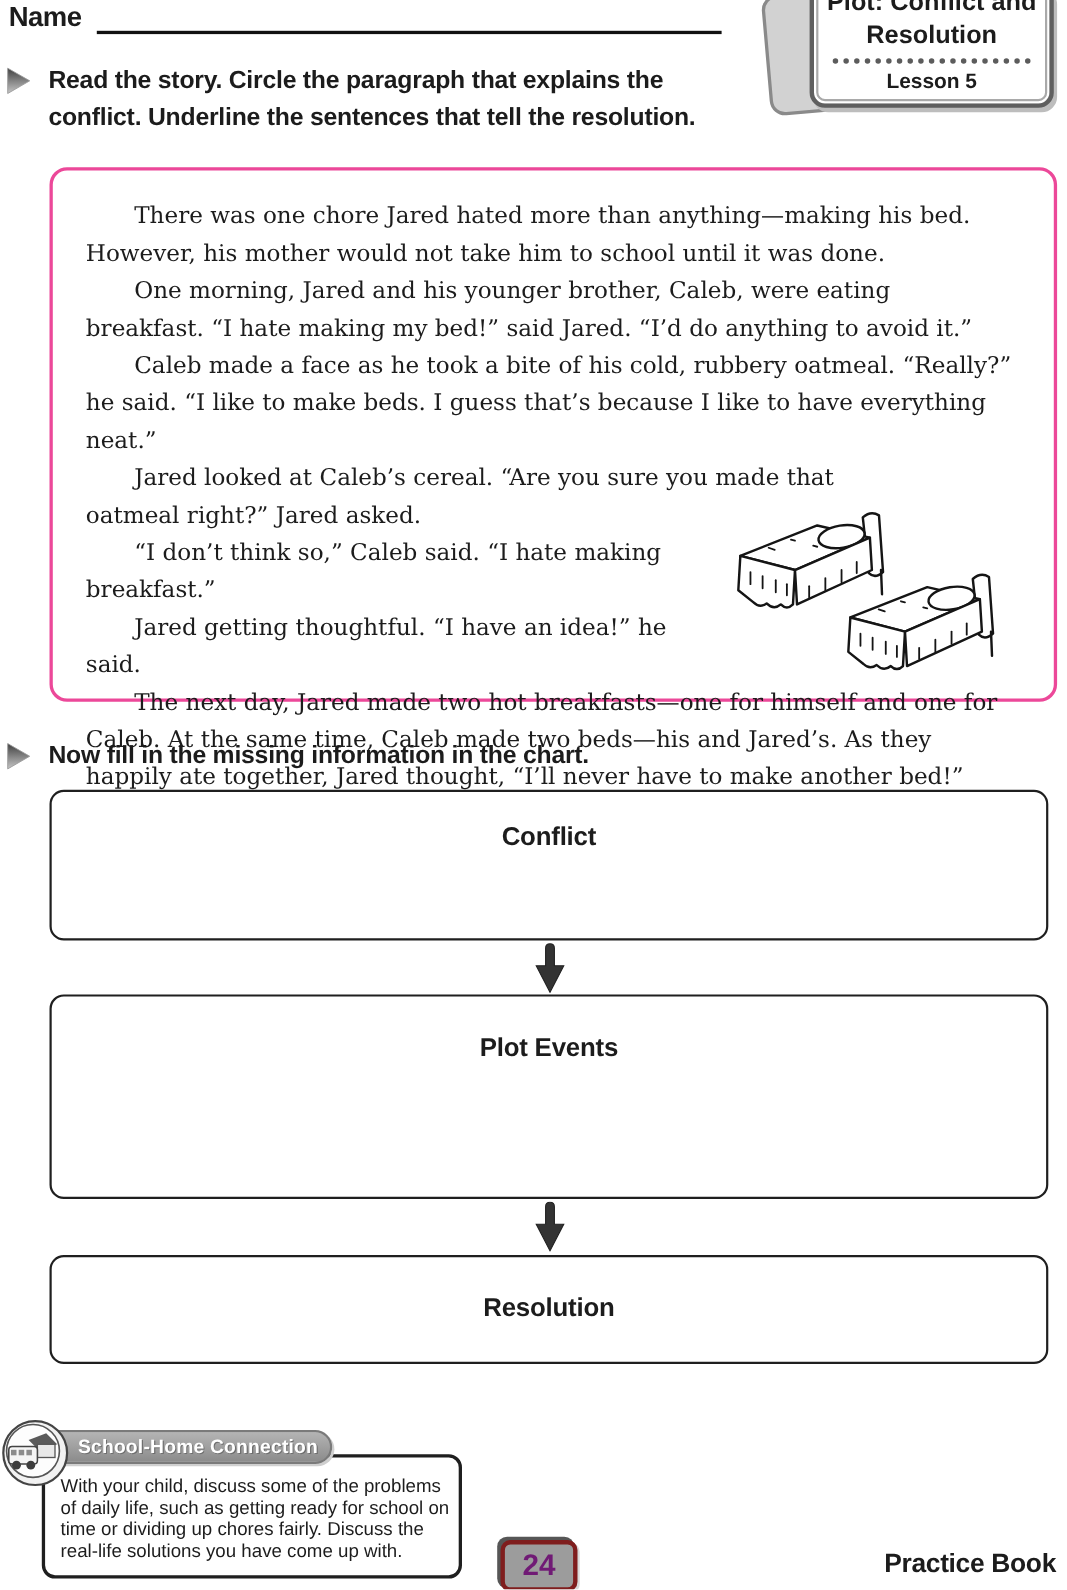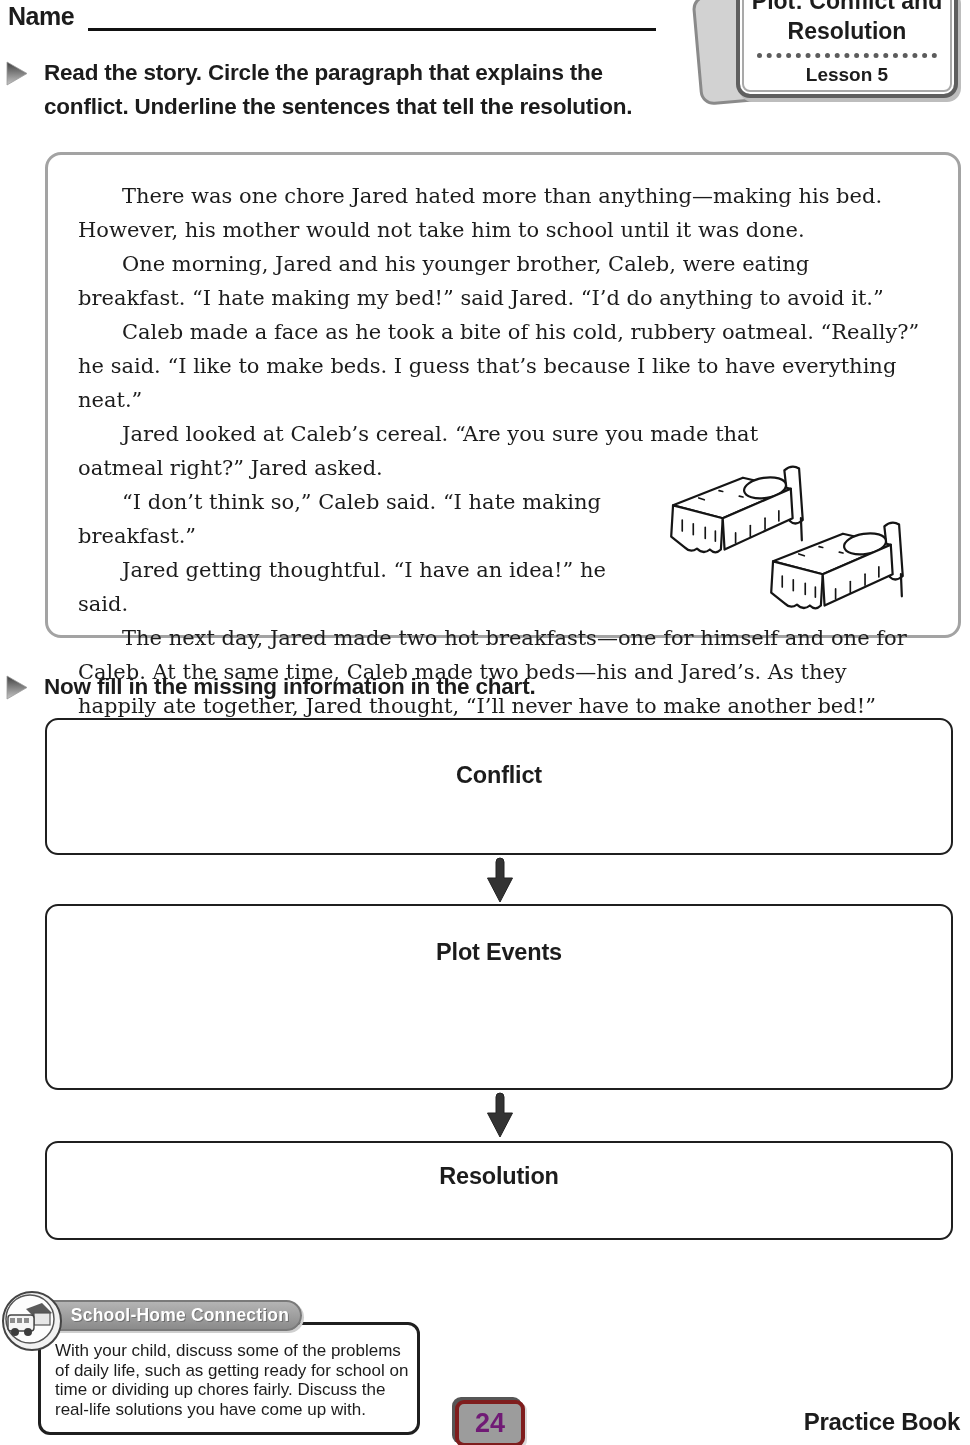--- a/index.html
+++ b/index.html
@@ -29,38 +29,38 @@
   .badge-lesson{font-size:19px;font-weight:bold;}
   
   .instruction{position:absolute;display:flex;align-items:flex-start;}
   .instruction .tri{flex:0 0 auto;margin-top:5px;margin-right:16px;}
   .instruction .txt{font-size:22.5px;font-weight:bold;line-height:1.52;letter-spacing:-0.2px;}
   .instr-1{left:6px;top:56px;width:660px;}
   .instr-2{left:6px;top:670px;width:760px;}
   
   .story-box{
     position:absolute;left:45px;top:152px;width:916px;height:486px;box-sizing:border-box;
-    border:3px solid #a3a3a3;border-radius:16px;background:#fff;
+    border:3px solid #ec4899;border-radius:16px;background:#fff;
     padding:24px 37px 14px 30px;
     font-family:"DejaVu Serif","Liberation Serif",serif;
     font-size:21px;line-height:34px;
   }
   .story-box p{margin:0;text-indent:44px;}
   .story-p4{max-width:760px;}
   .beds-float{float:right;width:265px;height:134px;margin-left:6px;}
   .beds-float svg{display:block;margin-top:-22px;}
   
   .flow-box{
     position:absolute;left:45px;width:908px;box-sizing:border-box;background:#fff;
     border:2.5px solid #1f1f1f;border-radius:13px;text-align:center;
   }
   .flow-label{font-size:23.5px;font-weight:bold;letter-spacing:-0.2px;}
-  .flow-conflict{top:718px;height:137px;padding-top:42px;}
+  .flow-conflict{top:718px;height:137px;padding-top:27px;}
   .flow-plot{top:904px;height:186px;padding-top:33px;}
-  .flow-resolution{top:1141px;height:99px;padding-top:20px;}
+  .flow-resolution{top:1141px;height:99px;padding-top:32px;}
   .flow-arrow{position:absolute;left:486px;}
   .arrow-1{top:857px;}
   .arrow-2{top:1092px;}
   
   .shc-box{
     position:absolute;left:38px;top:1322px;width:382px;height:113px;box-sizing:border-box;
     border:3px solid #1f1f1f;border-radius:12px;background:#fff;
     padding:16px 8px 6px 14px;font-size:17px;line-height:19.5px;font-weight:500;
   }
   .shc-pill{

